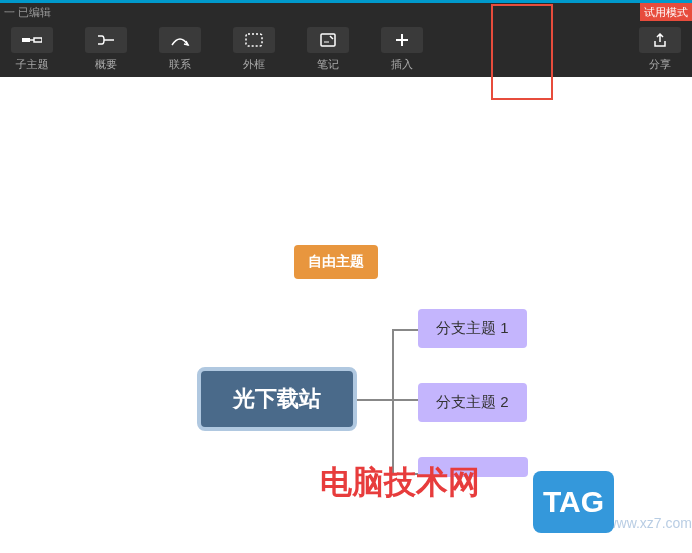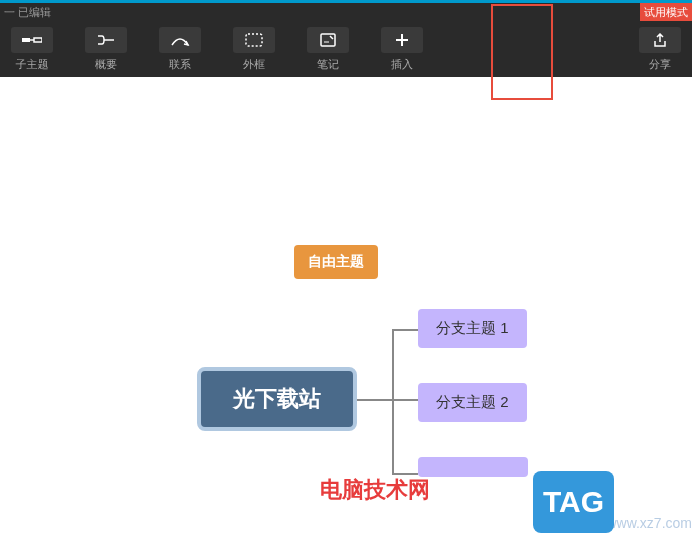--- a/index.html
+++ b/index.html
@@ -135,21 +135,21 @@
 .conn-v { left: 392px; top: 252px; width: 0; height: 144px; border-width: 0 0 0 2px; }
 .conn-h-main { left: 357px; top: 322px; width: 36px; height: 0; border-width: 2px 0 0 0; }
 .conn-h1 { left: 392px; top: 252px; width: 26px; height: 0; border-width: 2px 0 0 0; }
 .conn-h2 { left: 392px; top: 322px; width: 26px; height: 0; border-width: 2px 0 0 0; }
 .conn-h3 { left: 392px; top: 396px; width: 26px; height: 0; border-width: 2px 0 0 0; }
 .watermark1 {
   position: absolute;
   left: 320px;
   bottom: 48px;
   color: #e73c3c;
-  font-size: 22px;
+  font-size: 32px;
   font-weight: bold;
   z-index: 5;
 }
 .watermark1-url {
   position: absolute;
   left: 328px;
   bottom: 24px;
   color: #3498db;
   font-size: 16px;
   z-index: 5;

